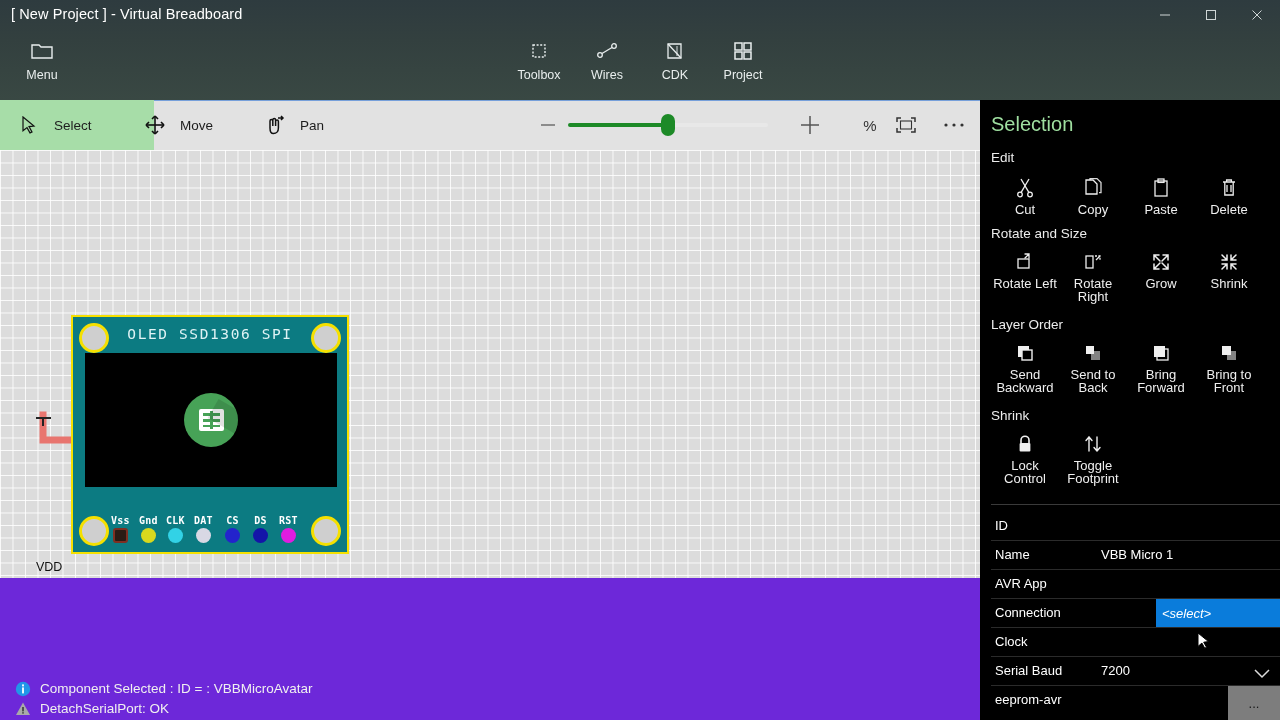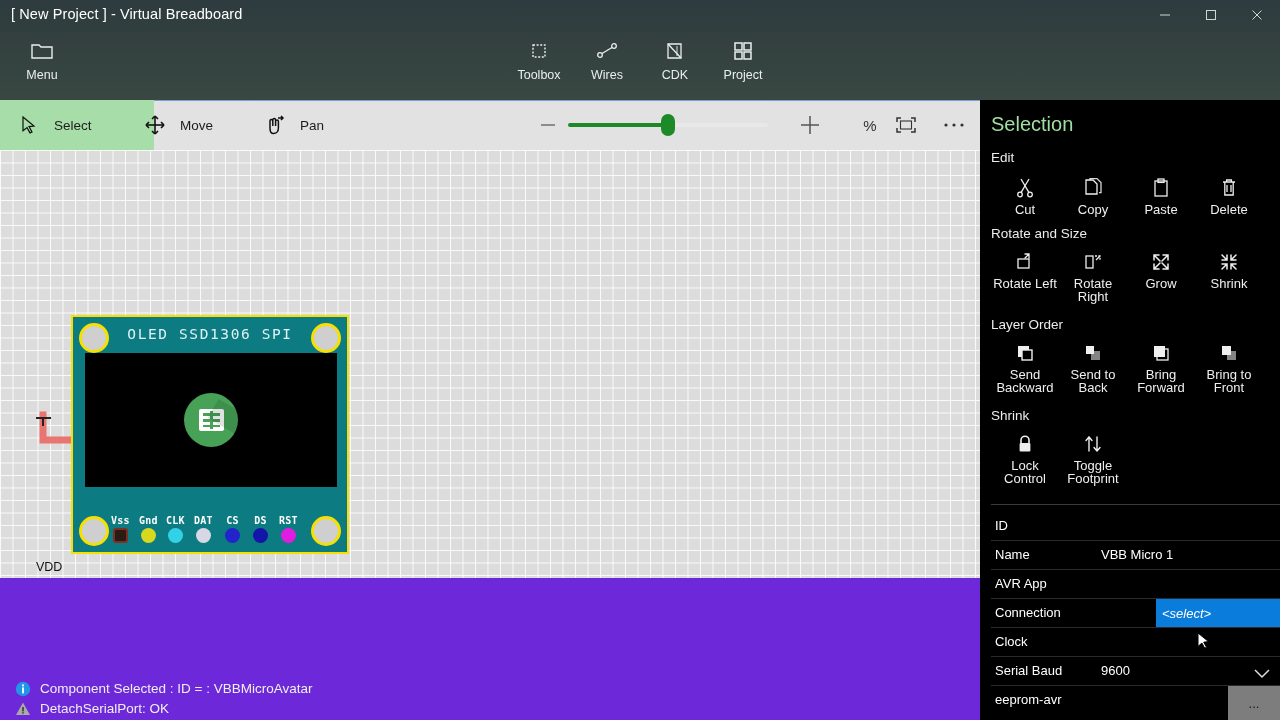--- a/index.html
+++ b/index.html
@@ -554,21 +554,21 @@
     <div class="propval"></div>
   </div>
   <div class="proprow" style="top:599px">
     <div class="propkey">Connection</div>
   </div>
   <div class="proprow" style="top:628px">
     <div class="propkey">Clock</div>
   </div>
   <div class="proprow" style="top:657px">
     <div class="propkey">Serial Baud</div>
-    <div class="propval">9600</div>
+    <div class="propval">7200</div>
     <div class="chev">
       <svg width="16" height="10" viewBox="0 0 16 10" fill="none" stroke="#dcdcdc" stroke-width="1.5">
           <path d="M1 1l7 7 7-7"></path>
         </svg>
     </div>
   </div>
   <div class="proprow" style="top:686px;border-bottom:none">
     <div class="propkey">eeprom-avr</div>
   </div>
   <div class="eeprom-btn">

